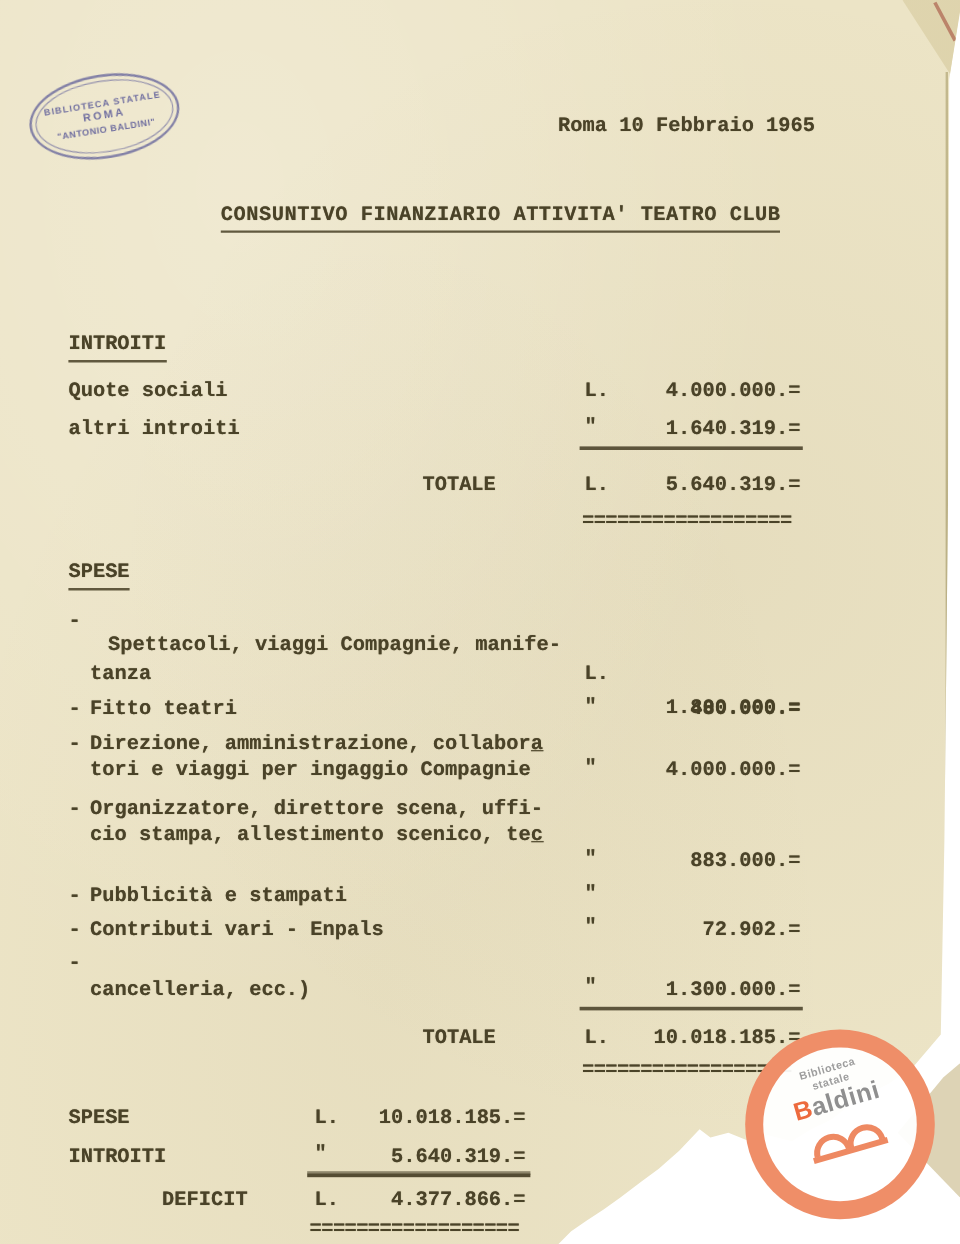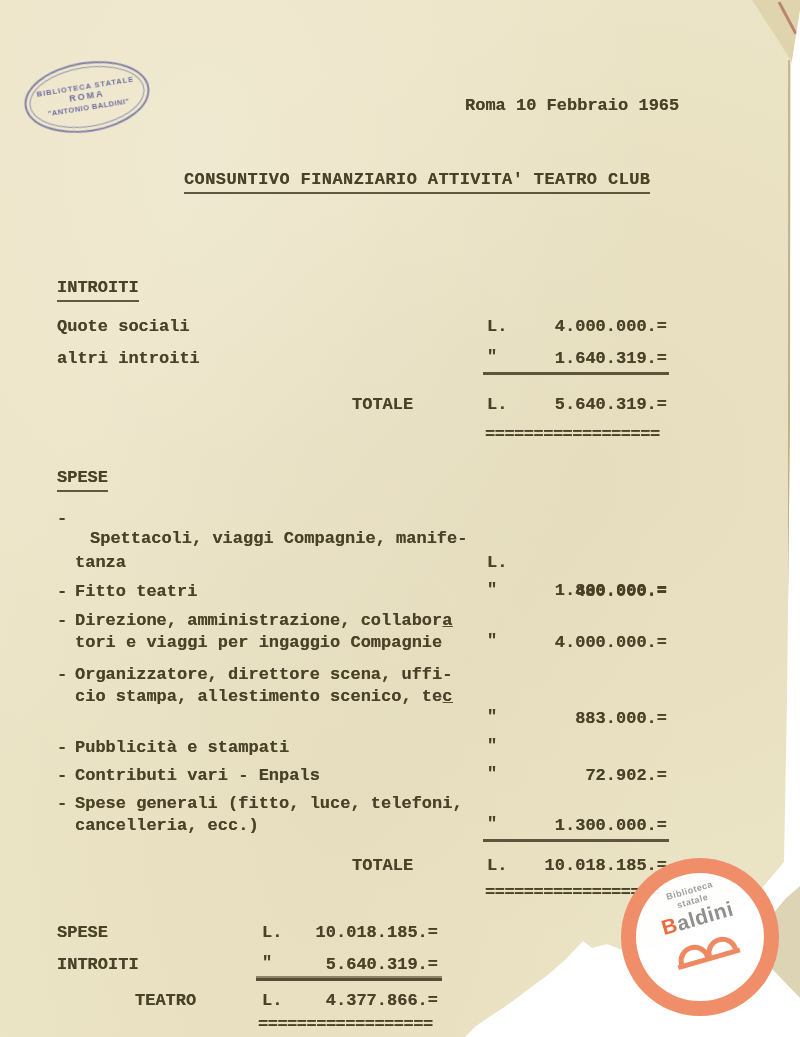--- a/index.html
+++ b/index.html
@@ -129,21 +129,20 @@
     <div class="t" style="left:57px;top:737px;">-</div>
     <div class="t" style="left:75px;top:737px;">Pubblicità e stampati</div>
     <div class="t" style="left:487px;top:735px;">"</div>
 
     <div class="t" style="left:57px;top:765px;">-</div>
     <div class="t" style="left:75px;top:765px;">Contributi vari - Enpals</div>
     <div class="t" style="left:487px;top:763px;">"</div>
     <div class="t amt" style="left:485px;top:765px;">72.902.=</div>
 
     <div class="t" style="left:57px;top:793px;">-</div>
-    <div class="t" style="left:75px;top:793px;">Spese generali (fitto, luce, telefoni,</div>
     <div class="t" style="left:75px;top:815px;">cancelleria, ecc.)</div>
     <div class="t" style="left:487px;top:813px;">"</div>
     <div class="t amt" style="left:485px;top:815px;">1.300.000.=</div>
 
     <div class="rule" style="left:483px;top:839px;width:186px;"></div>
 
     <div class="t" style="left:352px;top:855px;">TOTALE</div>
     <div class="t" style="left:487px;top:855px;">L.</div>
     <div class="t amt" style="left:485px;top:855px;">10.018.185.=</div>
     <div class="t dash" style="left:485px;top:882px;">==================</div>
@@ -151,21 +150,21 @@
     <div class="t" style="left:57px;top:922px;">SPESE</div>
     <div class="t" style="left:262px;top:922px;">L.</div>
     <div class="t amt" style="left:256px;top:922px;">10.018.185.=</div>
 
     <div class="t" style="left:57px;top:954px;">INTROITI</div>
     <div class="t" style="left:262px;top:952px;">"</div>
     <div class="t amt" style="left:256px;top:954px;">5.640.319.=</div>
 
     <div class="rule2" style="left:256px;top:978px;width:186px;"></div>
 
-    <div class="t" style="left:135px;top:990px;">TEATRO</div>
+    <div class="t" style="left:135px;top:990px;">DEFICIT</div>
     <div class="t" style="left:262px;top:990px;">L.</div>
     <div class="t amt" style="left:256px;top:990px;">4.377.866.=</div>
 
     <div class="t dash" style="left:258px;top:1014px;">==================</div>
   </div>
 
   <div id="logo">
     <div class="ring"></div>
     <div class="content">
       <div class="logo-small">Biblioteca</div>

